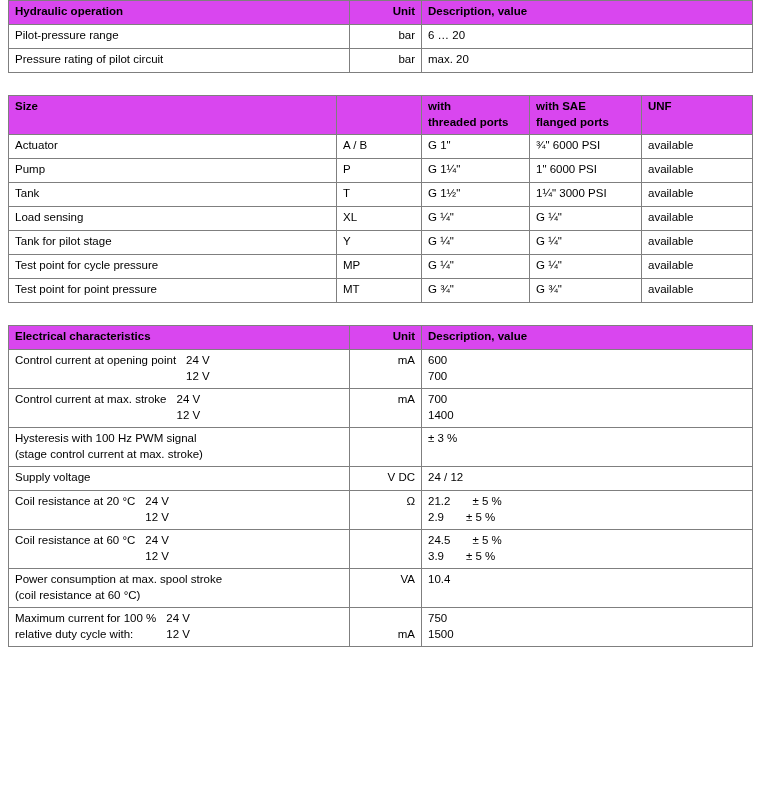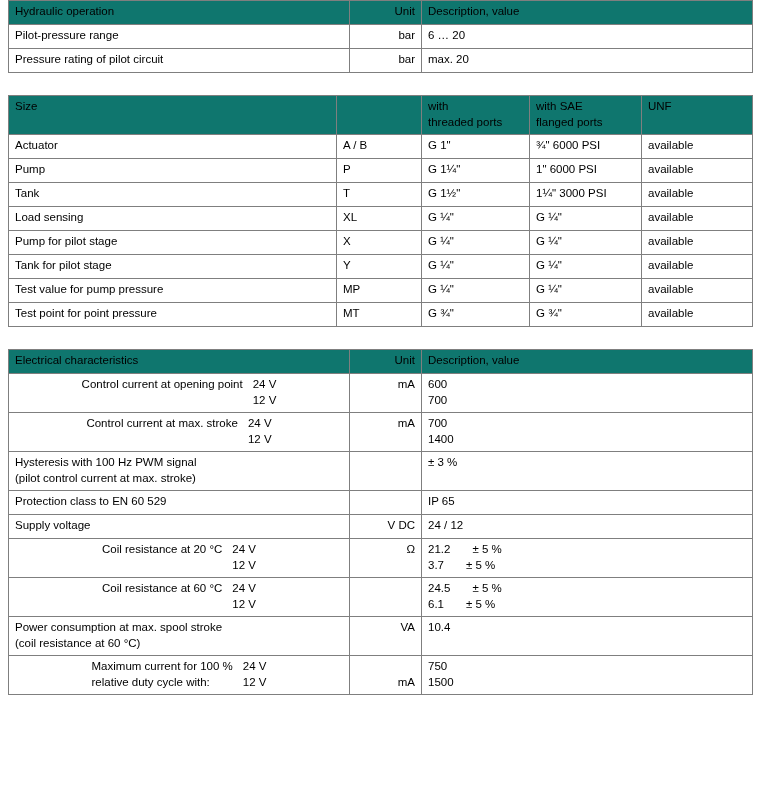--- a/index.html
+++ b/index.html
@@ -32,33 +32,33 @@
     border: 1px solid #7f7f7f;
     padding: 3px 6px 4px 6px;
     vertical-align: top;
     text-align: left;
     font-weight: normal;
     font-size: 11.5px;
     line-height: 1.35;
     height: 16px;
   }
   .hdr td, .hdr th {
-    background: #0f766e;
-    font-weight: normal;
+    background: #d946ef;
+    font-weight: bold;
   }
   .hdr-tall td {
     height: 44px;
     vertical-align: bottom;
   }
   .center { text-align: right; }
   .spacer-1 { height: 22px; }
   .spacer-2 { height: 22px; }
   .rowflex {
     display: flex;
-    justify-content: center;
+    justify-content: flex-start;
     align-items: flex-start;
   }
   .rowflex .lbl { padding-right: 10px; }
   .rowflex .volt { text-align: left; white-space: nowrap; }
   .val-pair span.v2 { margin-left: 22px; }
   .headcell-multi {
     text-align: left;
     vertical-align: bottom;
   }
   .tbl2 td { height: 16px; }
@@ -140,35 +140,28 @@
         <td>available</td>
       </tr>
       <tr>
         <td>Load sensing</td>
         <td>XL</td>
         <td>G ¼"</td>
         <td>G ¼"</td>
         <td>available</td>
       </tr>
       <tr>
-        <td>Pump for pilot stage</td>
-        <td>X</td>
-        <td>G ¼"</td>
-        <td>G ¼"</td>
-        <td>available</td>
-      </tr>
-      <tr>
         <td>Tank for pilot stage</td>
         <td>Y</td>
         <td>G ¼"</td>
         <td>G ¼"</td>
         <td>available</td>
       </tr>
       <tr>
-        <td>Test value for pump pressure</td>
+        <td>Test point for cycle pressure</td>
         <td>MP</td>
         <td>G ¼"</td>
         <td>G ¼"</td>
         <td>available</td>
       </tr>
       <tr>
         <td>Test point for point pressure</td>
         <td>MT</td>
         <td>G ¾"</td>
         <td>G ¾"</td>
@@ -222,33 +215,28 @@
         <td class="center">mA</td>
         <td>
           <div>700</div>
           <div>1400</div>
         </td>
       </tr>
 
       <tr>
         <td>
           <div>Hysteresis with 100 Hz PWM signal</div>
-          <div>(pilot control current at max. stroke)</div>
+          <div>(stage control current at max. stroke)</div>
         </td>
         <td class="center"></td>
         <td>
           <div>± 3 %</div>
         </td>
       </tr>
 
-      <tr>
-        <td>Protection class to EN 60 529</td>
-        <td class="center"></td>
-        <td>IP 65</td>
-      </tr>
 
 
       <tr>
         <td>Supply voltage</td>
         <td class="center">V DC</td>
         <td>24  /  12</td>
       </tr>
 
       <tr>
         <td>
@@ -259,42 +247,42 @@
               <div>12 V</div>
             </span>
           </div>
         </td>
         <td class="center">Ω</td>
         <td class="val-pair">
           <div>
             <span>21.2</span><span class="v2">± 5 %</span>
           </div>
           <div>
-            <span>3.7</span><span class="v2">± 5 %</span>
+            <span>2.9</span><span class="v2">± 5 %</span>
           </div>
         </td>
       </tr>
 
       <tr>
         <td>
           <div class="rowflex">
             <span class="lbl">Coil resistance at 60 °C</span>
             <span class="volt">
               <div>24 V</div>
               <div>12 V</div>
             </span>
           </div>
         </td>
         <td class="center"></td>
         <td class="val-pair">
           <div>
             <span>24.5</span><span class="v2">± 5 %</span>
           </div>
           <div>
-            <span>6.1</span><span class="v2">± 5 %</span>
+            <span>3.9</span><span class="v2">± 5 %</span>
           </div>
         </td>
       </tr>
 
       <tr>
         <td>
           <div>Power consumption at max. spool stroke</div>
           <div>(coil resistance at 60 °C)</div>
         </td>
         <td class="center">VA</td>

